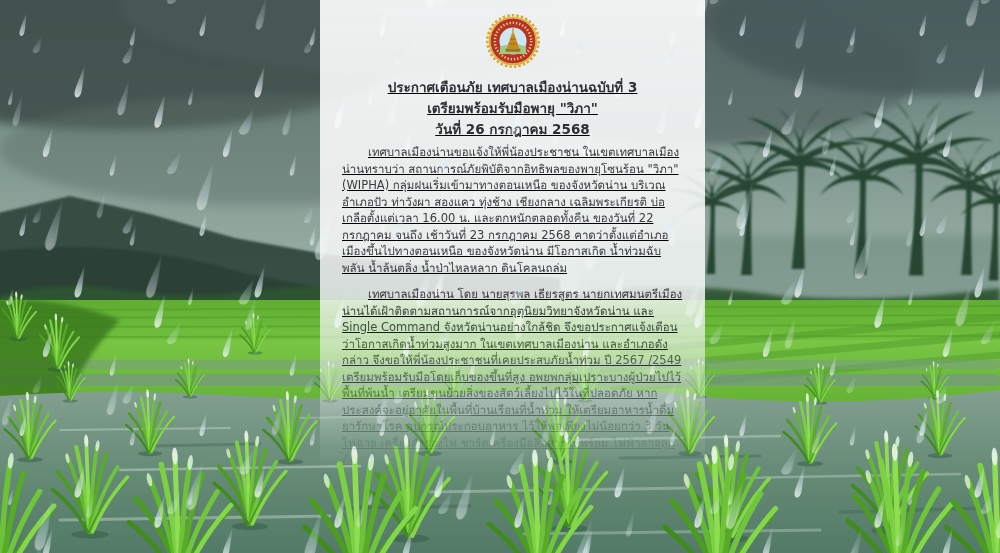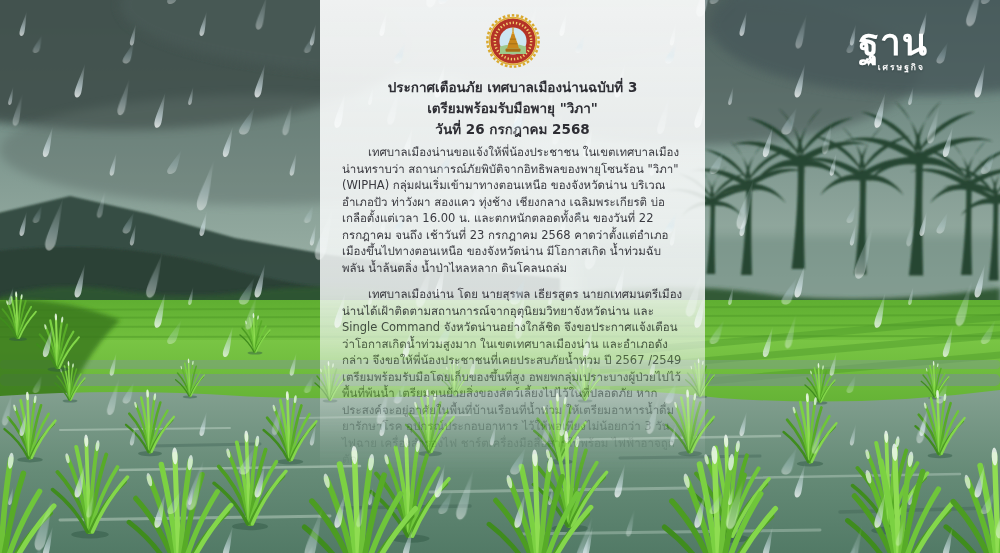--- a/index.html
+++ b/index.html
@@ -13,20 +13,21 @@
   .panel{
     position:absolute;left:320px;top:0;width:385px;height:486px;
     background:linear-gradient(to bottom,
       rgba(252,253,253,0.93) 0%,
       rgba(248,250,250,0.88) 40%,
       rgba(244,247,246,0.82) 70%,
       rgba(242,246,245,0.80) 100%);
     padding:13px 22px 0 22px;
     -webkit-mask-image:linear-gradient(to bottom,#000 0px,#000 295px,rgba(0,0,0,.8) 340px,rgba(0,0,0,.55) 380px,rgba(0,0,0,.3) 415px,rgba(0,0,0,.12) 442px,transparent 476px);
     mask-image:linear-gradient(to bottom,#000 0px,#000 295px,rgba(0,0,0,.8) 340px,rgba(0,0,0,.55) 380px,rgba(0,0,0,.3) 415px,rgba(0,0,0,.12) 442px,transparent 476px);
+    text-decoration:underline;
   }
   .seal-wrap{text-align:center;margin-bottom:4px;}
   .title-block{
     text-align:center;color:#2e2e34;font-weight:bold;
     font-size:13.5px;line-height:21px;margin-bottom:4px;
   }
   .panel p{
     margin:0 0 10px 0;color:#3a3a40;
     font-size:11.5px;line-height:16.5px;text-indent:26px;
     text-align:left;
@@ -257,24 +258,20 @@
       <div>ประกาศเตือนภัย เทศบาลเมืองน่านฉบับที่ 3</div>
       <div>เตรียมพร้อมรับมือพายุ "วิภา"</div>
       <div>วันที่ 26 กรกฎาคม 2568</div>
     </div>
 
     <p>เทศบาลเมืองน่านขอแจ้งให้พี่น้องประชาชน ในเขตเทศบาลเมืองน่านทราบว่า สถานการณ์ภัยพิบัติจากอิทธิพลของพายุโซนร้อน "วิภา" (WIPHA) กลุ่มฝนเริ่มเข้ามาทางตอนเหนือ ของจังหวัดน่าน บริเวณอำเภอปัว ท่าวังผา สองแคว ทุ่งช้าง เชียงกลาง เฉลิมพระเกียรติ บ่อเกลือตั้งแต่เวลา 16.00 น. และตกหนักตลอดทั้งคืน ของวันที่ 22 กรกฎาคม จนถึง เช้าวันที่ 23 กรกฎาคม 2568 คาดว่าตั้งแต่อำเภอเมืองขึ้นไปทางตอนเหนือ ของจังหวัดน่าน มีโอกาสเกิด น้ำท่วมฉับพลัน น้ำล้นตลิ่ง น้ำป่าไหลหลาก ดินโคลนถล่ม</p>
     <p>เทศบาลเมืองน่าน โดย นายสุรพล เธียรสูตร นายกเทศมนตรีเมืองน่านได้เฝ้าติดตามสถานการณ์จากอุตุนิยมวิทยาจังหวัดน่าน และ Single Command จังหวัดน่านอย่างใกล้ชิด จึงขอประกาศแจ้งเตือนว่าโอกาสเกิดน้ำท่วมสูงมาก ในเขตเทศบาลเมืองน่าน และอำเภอดังกล่าว จึงขอให้พี่น้องประชาชนที่เคยประสบภัยน้ำท่วม ปี 2567 /2549 เตรียมพร้อมรับมือโดยเก็บของขึ้นที่สูง อพยพกลุ่มเปราะบางผู้ป่วยไปไว้พื้นที่พ้นน้ำ เตรียมขนย้ายสิ่งของสัตว์เลี้ยงไปไว้ในที่ปลอดภัย หากประสงค์จะอยู่อาศัยในพื้นที่บ้านเรือนที่น้ำท่วม ให้เตรียมอาหารน้ำดื่ม ยารักษาโรค อุปกรณ์ประกอบอาหาร ไว้ให้พอเพียงไม่น้อยกว่า 3 วัน ไฟฉาย เครื่องสำรองไฟ ชาร์ตเครื่องมือสื่อสารให้พร้อม ไฟฟ้าอาจถูกตัด</p>
     <p>เทศบาลเมืองน่าน บูรณาการรับมือพายุ "วิภา" ร่วมกันกับจังหวัดน่านและหน่วยงานต่างๆ เพื่อปกป้องพื้นที่เศรษฐกิจและชุมชนในเขตเมืองน่านอย่างเต็มกำลัง ขอให้พี่น้องประชาชน ติดตามประกาศข่าวแจ้งเตือนภัยฉุกเฉิน ที่ยืนยันเป็นทางการจากจังหวัดน่าน และ จากระบบ Cell Broadcast จังหวัดน่าน รวมทั้งหอเตือนภัย หอกระจายข่าวทั่วเมืองน่าน เสียงตามสายทุกชุมชน และเพจเทศบาลเมืองน่าน สอบถามสถานการณ์น้ำและแจ้งเหตุได้ที่ศูนย์ป้องกันฯ เทศบาลเมืองน่าน ได้ตลอด 24 ชั่วโมงจากขณะนี้เป็นต้นไป</p>
   </div>
 
-  <div class="outlet-logo">
-    <span class="big">ฐาน</span>
-    <span class="small">เศรษฐกิจ</span>
-  </div>
 
   <svg class="rain-over" width="1000" height="553" viewBox="0 0 553 553" preserveAspectRatio="none" aria-hidden="true">
     <defs>
       <linearGradient id="dropG2" x1="0" y1="0" x2="0" y2="1">
         <stop offset="0" stop-color="#cfe8f4" stop-opacity="0"></stop>
         <stop offset="0.65" stop-color="#cfe8f4" stop-opacity="0.7"></stop>
         <stop offset="1" stop-color="#ffffff" stop-opacity="0.95"></stop>
       </linearGradient>
       <path id="drop2" d="M0,-27 C1.2,-15 3,-6 3,0 C3,3.2 1.4,5.2 0,5.2 C-1.4,5.2 -3,3.2 -3,0 C-3,-6 -1.2,-15 0,-27 Z" fill="url(#dropG2)"></path>
       <pattern id="rainC" width="150" height="170" patternUnits="userSpaceOnUse" patternTransform="translate(40,20)">

